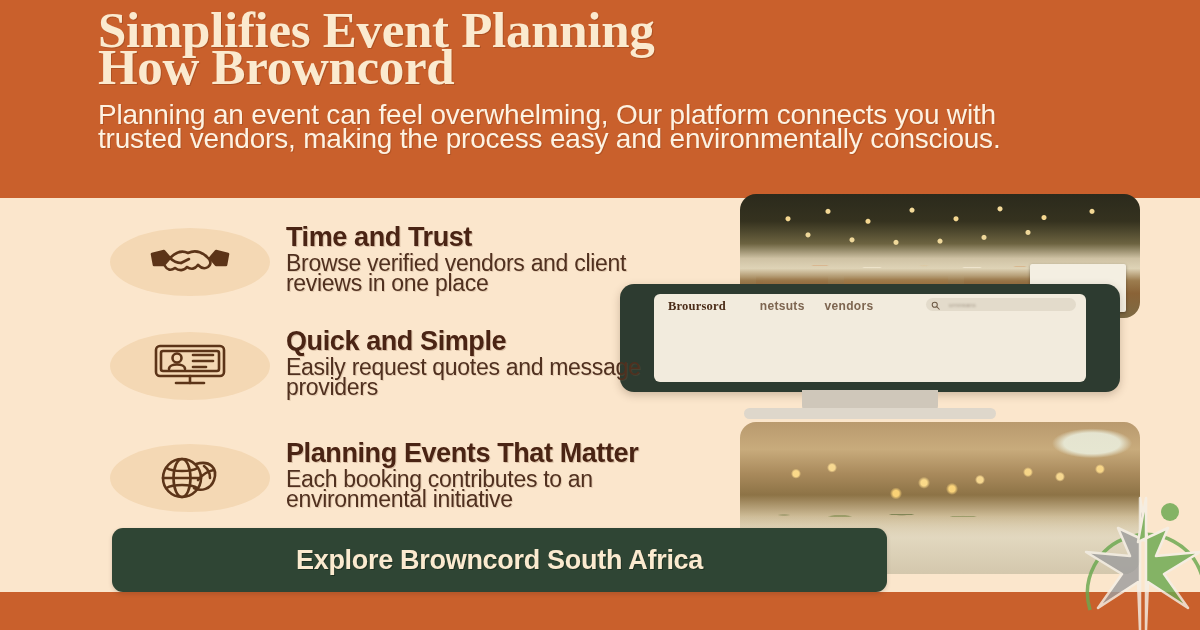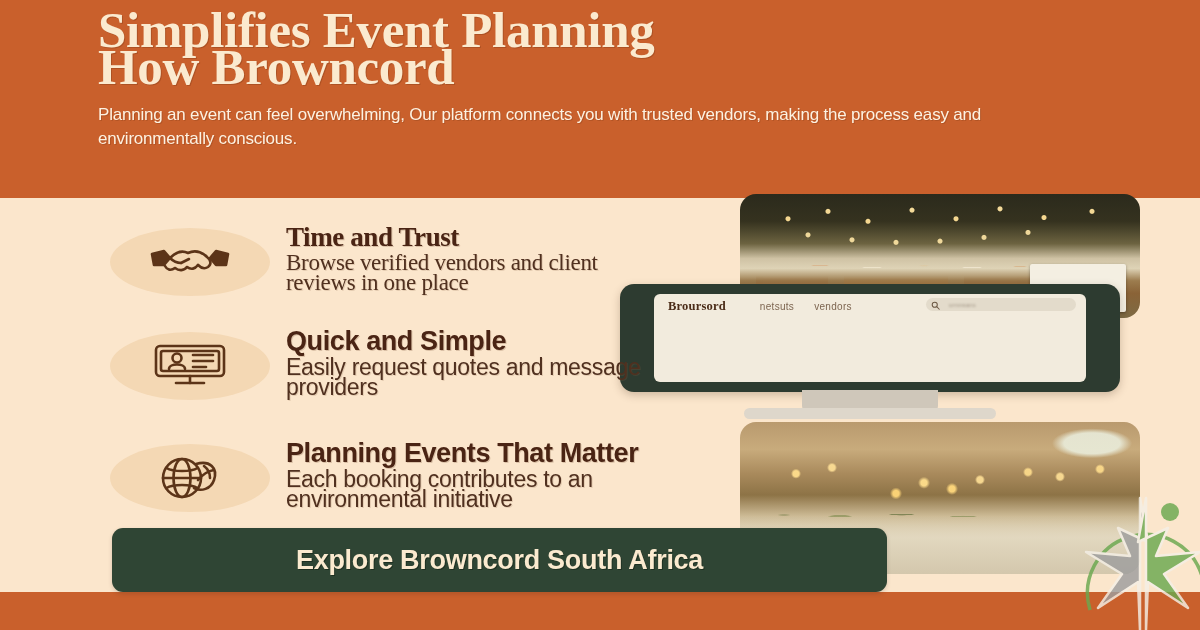--- a/index.html
+++ b/index.html
@@ -31,33 +31,33 @@
     font-weight:700;
     font-size:51px;
     line-height:37px;
     color:#fbeacf;
     letter-spacing:-0.3px;
     text-shadow:1px 1px 0 rgba(120,55,20,.35);
   }
   .hero-title span{ display:block; }
   .hero-sub{
     margin-top:17px;
-    font-size:17px;
+    font-size:28px;
     line-height:23.5px;
     font-weight:500;
     color:#fdf2e2;
     letter-spacing:-0.2px;
     width:950px;
     text-shadow:1px 1px 0 rgba(120,55,20,.28);
   }
 
   
   .features{ position:absolute; left:110px; top:222px; width:600px; z-index:6; }
   .feature{ display:flex; align-items:flex-start; margin-bottom:12px; }
-  .f1{ height:92px;font-family:Liberation Serif, serif; }
+  .f1{ height:92px; }
   .f2{ height:100px; }
   .f3{ height:96px; }
   .ficon{
     width:160px; height:68px; flex:0 0 160px;
     background:#f4d8b4; border-radius:50%;
     display:flex; align-items:center; justify-content:center;
     margin-top:6px;
   }
   .ficon svg{ display:block; }
   .ftext{ padding-left:16px; padding-top:2px; }
@@ -211,21 +211,21 @@
   
   .ui-nav{ position:absolute; left:0; top:0; width:432px; height:24px; display:flex; align-items:center; }
   .ui-logo{
     margin-left:14px;
     font-family:"Liberation Serif", serif; font-weight:700;
     font-size:12.5px; color:#4b2c18; letter-spacing:.2px;
     filter:blur(.35px);
   }
   .ui-links{ display:flex; gap:20px; margin-left:34px; }
   .ui-link{
-    font-size:10px; font-weight:400; color:#7d6550; letter-spacing:.3px;
+    font-size:12px; font-weight:700; color:#7d6550; letter-spacing:.3px;
     filter:blur(.7px);
   }
   .ui-search{
     position:absolute; right:10px; top:4px; width:150px; height:13px;
     background:#e3dbcb; border-radius:7px; display:flex; align-items:center;
   }
   .ui-search .mag{ margin-left:5px; }
   .ui-search-ph{
     margin-left:9px; font-size:6px; color:#9a8f7e; letter-spacing:.4px;
     filter:blur(.8px);

